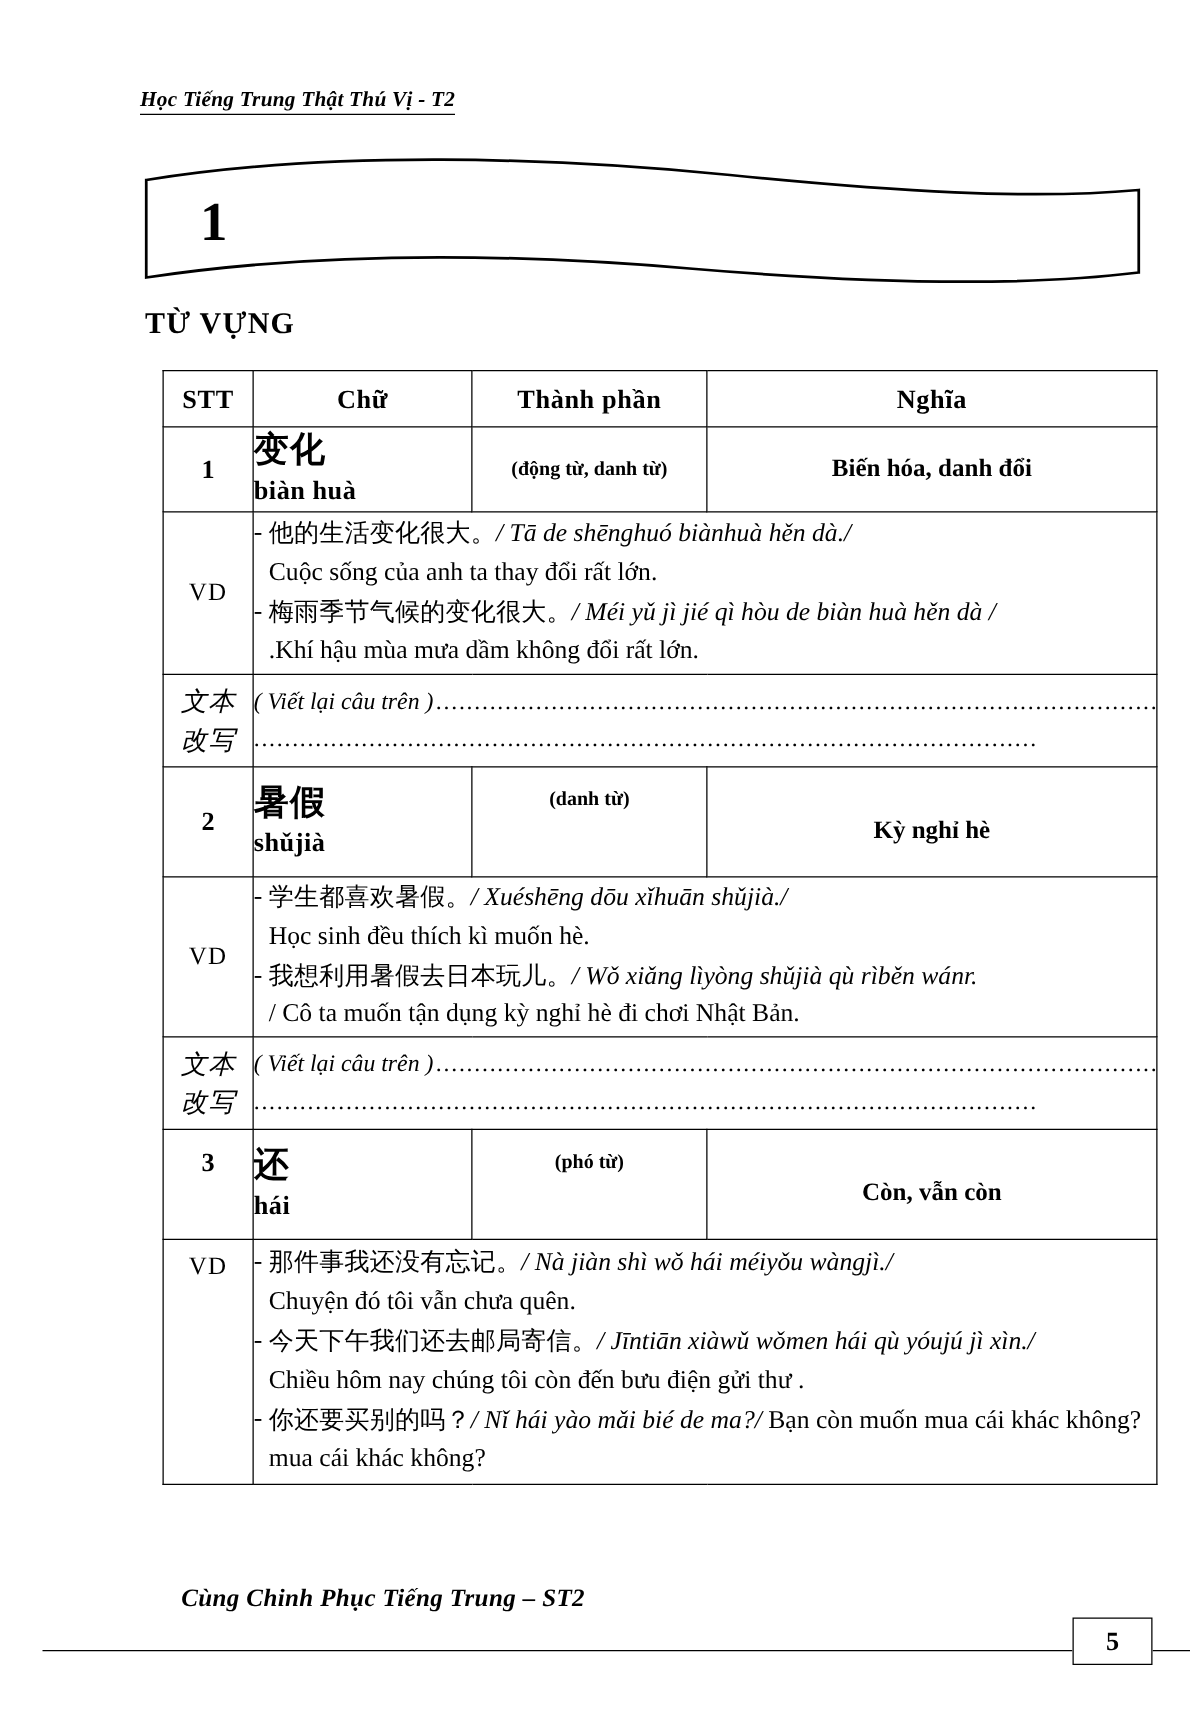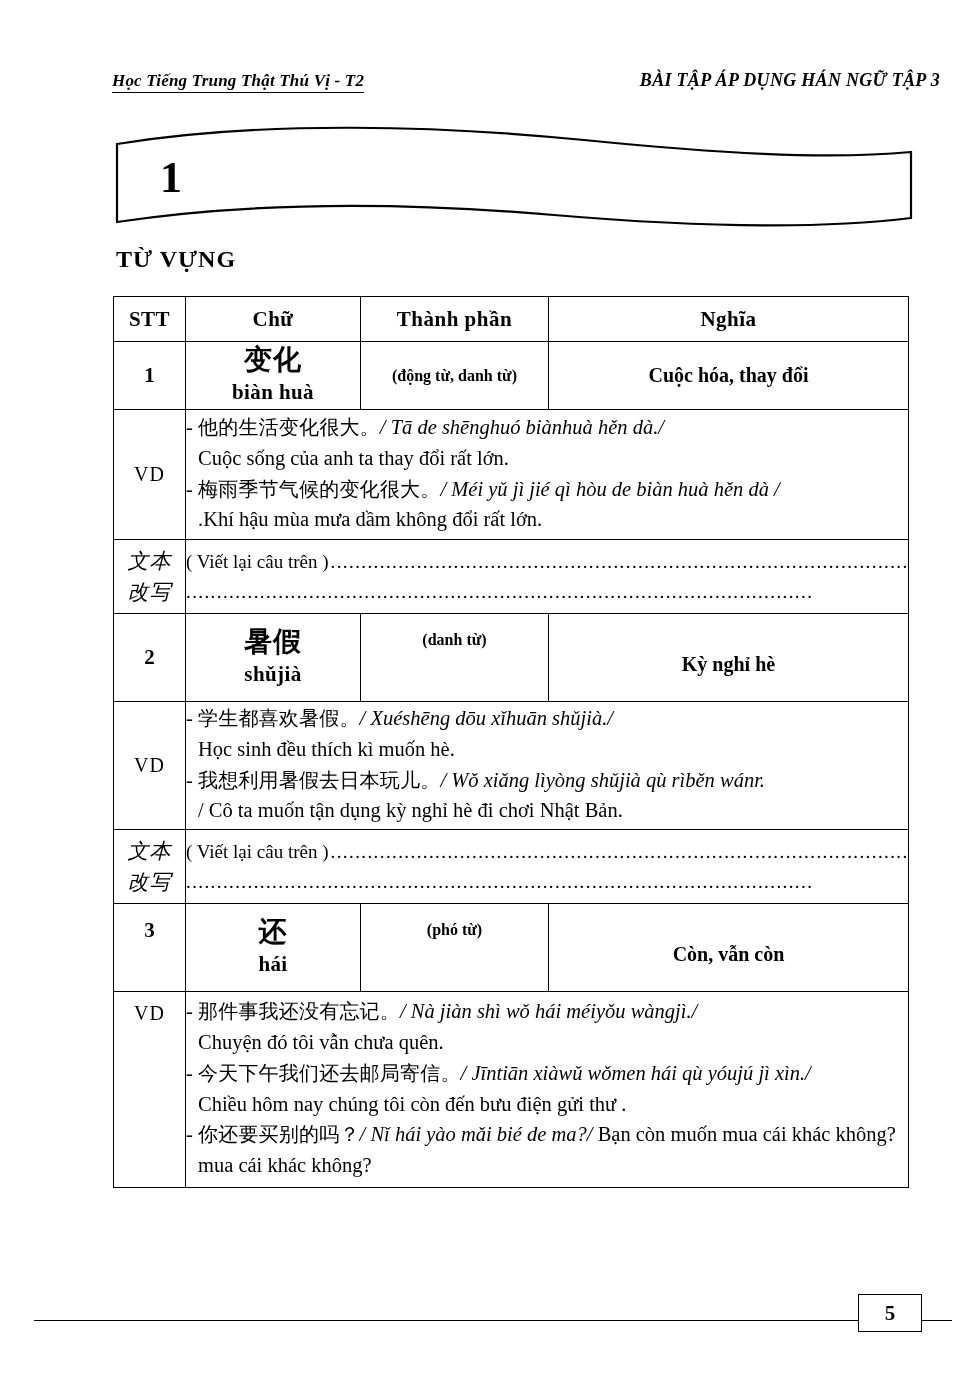--- a/index.html
+++ b/index.html
@@ -100,21 +100,21 @@
     left: 116px;
     font-size: 24px;
     font-weight: bold;
     letter-spacing: 1px;
   }
 
   
   .vocab-table {
     position: absolute;
     top: 296px;
-    left: 113px;
+    left: 130px;
     width: 795px;
     border-collapse: collapse;
     table-layout: fixed;
   }
   .vocab-table td, .vocab-table th {
     border: 1.3px solid #000;
     padding: 0;
     vertical-align: middle;
   }
   .col-stt  { width: 72px; }
@@ -141,21 +141,21 @@
     letter-spacing: 1px;
   }
   .label-cell.cjk {
     font-family: "DejaVu Sans", sans-serif;
     font-style: italic;
     font-size: 21px;
     line-height: 1.45;
   }
 
   .chu-cell {
-    text-align: center;
+    text-align: left;
     padding: 10px 4px 12px;
   }
   .hanzi {
     font-family: "DejaVu Sans", sans-serif;
     font-size: 28px;
     font-weight: bold;
     line-height: 1.25;
     letter-spacing: 1px;
   }
   .pinyin {
@@ -209,20 +209,21 @@
   .vd-item .vi {
     font-style: normal;
   }
 
   
   .rw-cell {
     padding: 6px 12px 8px 10px;
     vertical-align: middle;
   }
   .rw-prompt {
+    font-style: italic;
     font-size: 19px;
     white-space: nowrap;
   }
   .rw-line {
     display: flex;
     align-items: baseline;
     gap: 2px;
     line-height: 1.55;
   }
   .dots {
@@ -282,21 +283,20 @@
     background: #fff;
   }
 </style>
 </head>
 <body>
 
 <div class="page">
 
   <div class="runhead">
     <div class="runhead-left">Học Tiếng Trung Thật Thú Vị - T2</div>
-    <div class="runhead-right">BÀI TẬP ÁP DỤNG HÁN NGỮ TẬP 3</div>
   </div>
 
   <div class="banner">
     <svg viewBox="0 0 800 118" preserveAspectRatio="none">
       <path d="M3,22 C150,-2 330,4 470,18 C600,31 710,38 797,30 L797,96 C700,108 570,104 440,93 C300,81 150,78 3,100 Z" fill="#ffffff" stroke="#000000" stroke-width="2.2"></path>
     </svg>
     <div class="banner-number">1</div>
   </div>
 
   <div class="section-title">TỪ VỰNG</div>
@@ -317,21 +317,21 @@
         <td class="th-cell">Nghĩa</td>
       </tr>
 
       <tr style="height:68px;">
         <td class="stt-cell">1</td>
         <td class="chu-cell">
           <div class="hanzi">变化</div>
           <div class="pinyin">biàn huà</div>
         </td>
         <td class="tp-cell">(động từ, danh từ)</td>
-        <td class="ngh-cell">Cuộc hóa, thay đổi</td>
+        <td class="ngh-cell">Biến hóa, danh đổi</td>
       </tr>
 
       <tr style="height:130px;">
         <td class="label-cell">VD</td>
         <td class="vd-cell" colspan="3">
           <div class="vd-item">
             <span class="dash">-</span>
             <span class="cn">他的生活变化很大。</span><span class="py">/ Tā de shēnghuó biànhuà hěn dà./</span>
           </div>
           <div class="vd-item" style="padding-left:12px">
@@ -441,17 +441,18 @@
             <span class="cn">你还要买别的吗？</span><span class="py">/ Nǐ hái yào mǎi bié de ma?/</span><span class="vi"> Bạn còn muốn mua cái khác không?</span>
           </div>
           <div class="vd-item" style="padding-left:12px">
             <span class="vi">mua cái khác không?</span>
           </div>
         </td>
       </tr>
     </tbody>
   </table>
 
+  <div class="footer-text">Cùng Chinh Phục Tiếng Trung – ST2</div>
   <div class="footer-rule"></div>
   <div class="footer-rule-right"></div>
   <div class="page-number-box">5</div>
 
 </div>
 
 </body></html>

